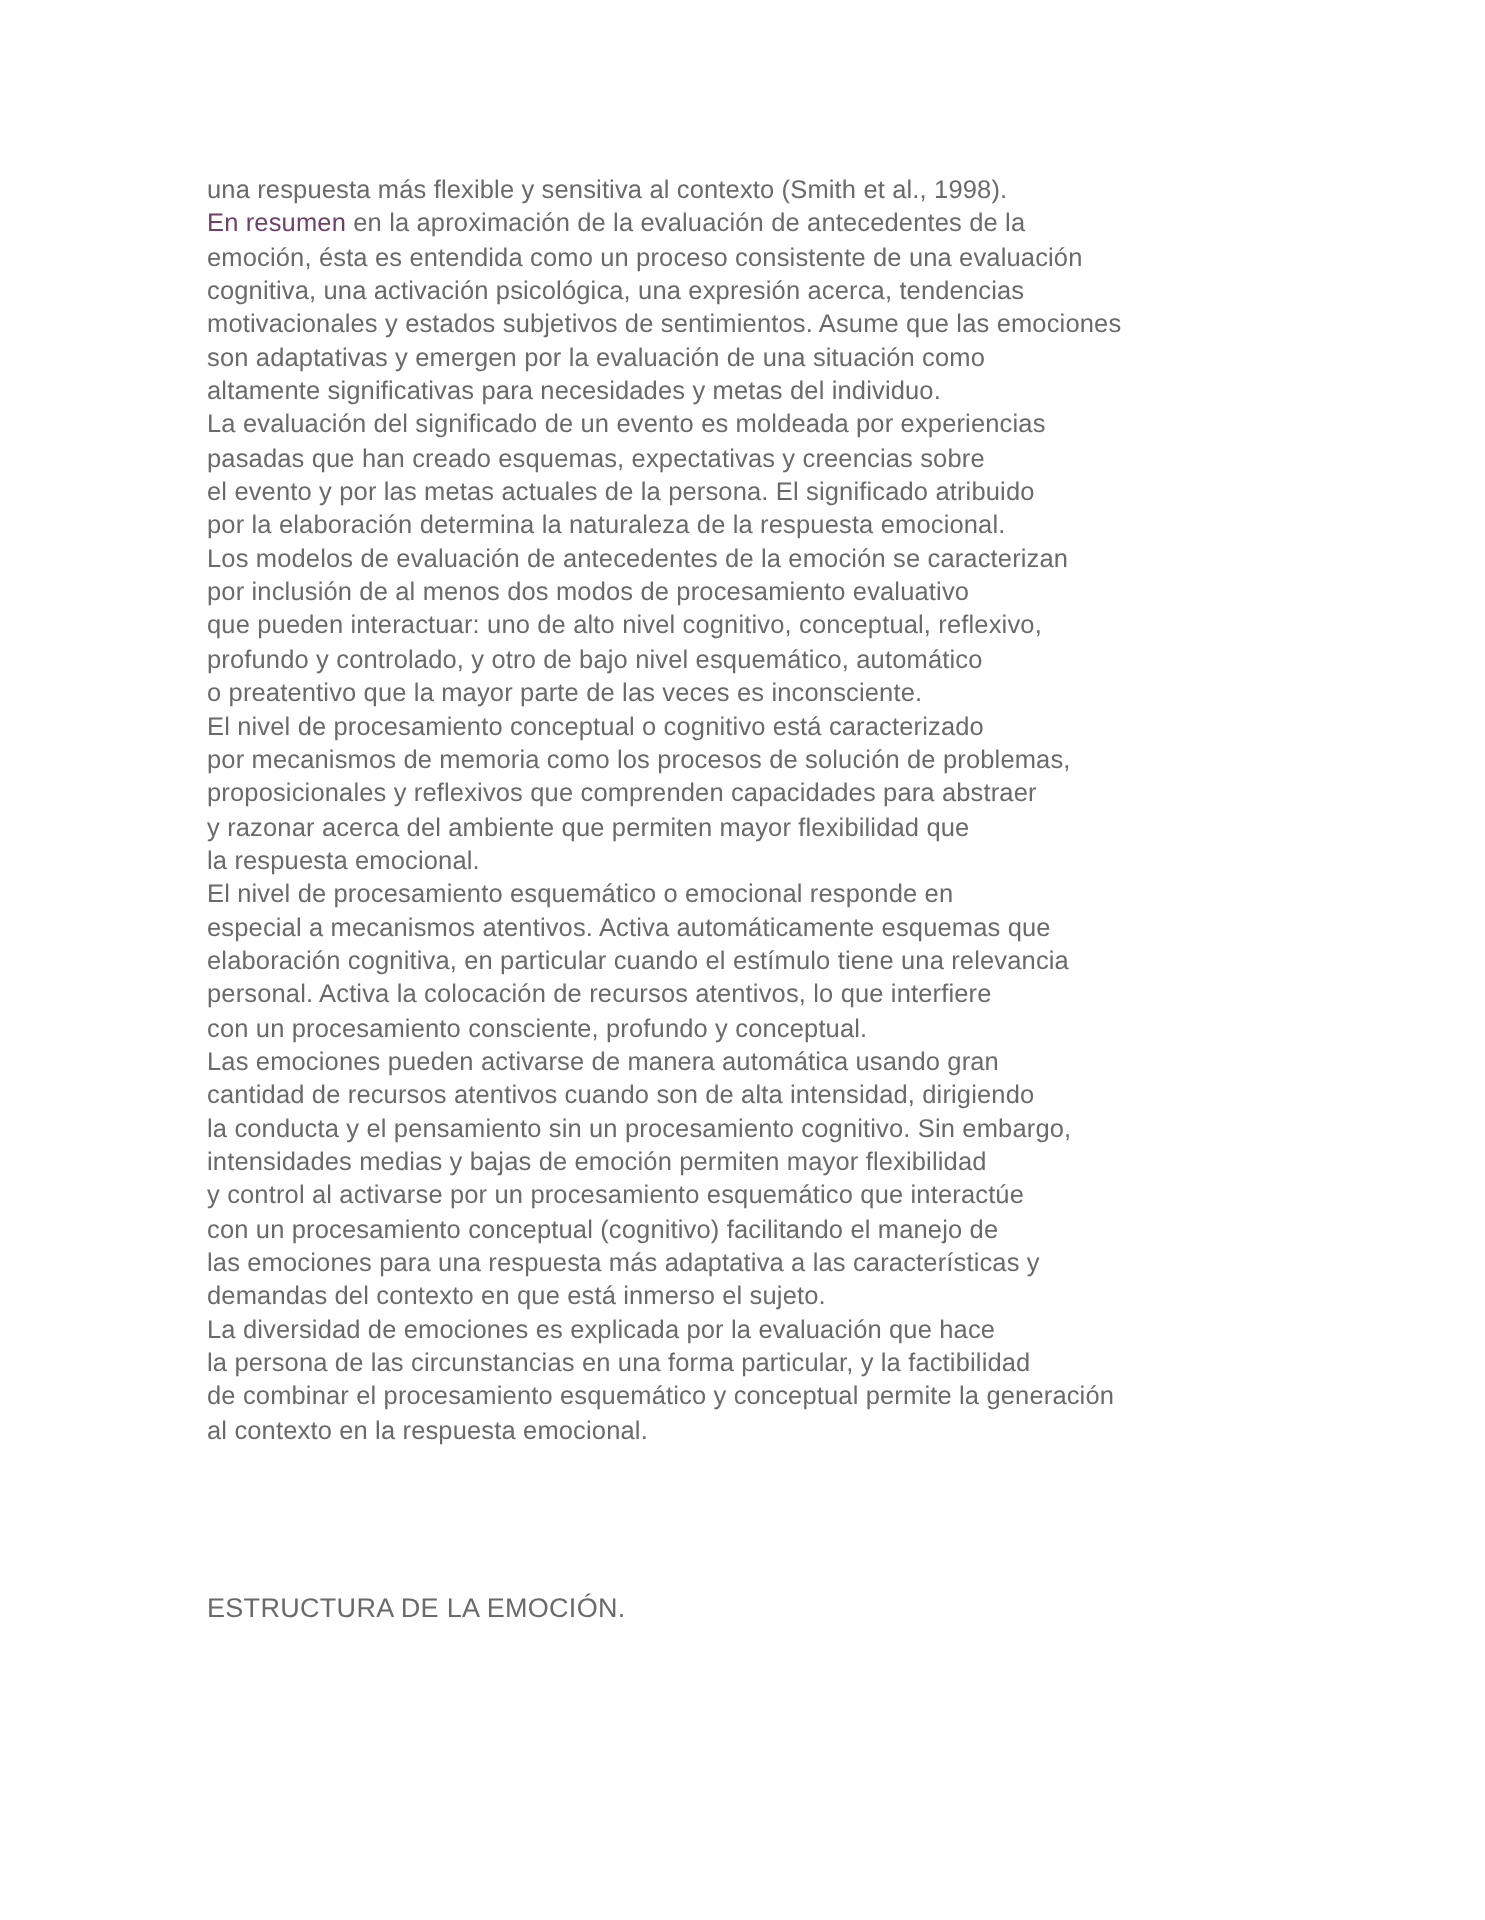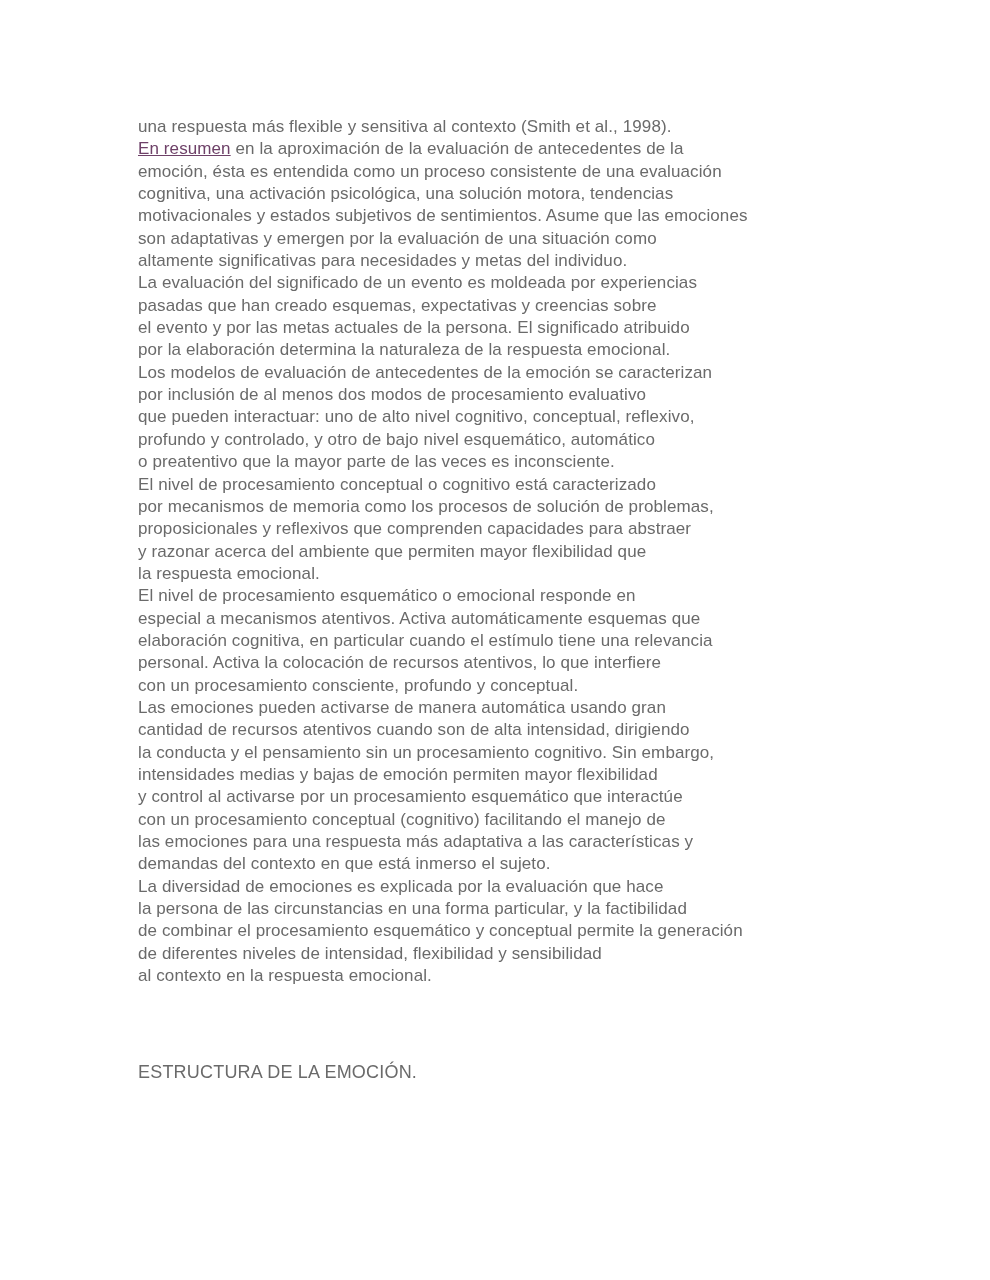--- a/index.html
+++ b/index.html
@@ -23,21 +23,20 @@
     line-height: 22.35px;
     color: var(--text-color, #6a6a6a);
     white-space: nowrap;
     letter-spacing: 0.1px;
   }
   .body-text .line {
     height: 22.35px;
   }
   .accent {
     color: var(--accent-color, #6e4168);
-    text-decoration: underline;
   }
   .section-heading {
     position: absolute;
     left: 138px;
     top: 1060px;
     margin: 0;
     font-size: 18px;
     line-height: 24px;
     font-weight: normal;
     color: var(--text-color, #6a6a6a);
@@ -46,21 +45,21 @@
   }
 </style>
 </head>
 <body>
 
 <div class="page">
   <div class="body-text" id="body-lines">
       <div class="line">una respuesta más flexible y sensitiva al contexto (Smith et al., 1998).</div>
       <div class="line"><span class="accent">En resumen</span><span> en la aproximación de la evaluación de antecedentes de la</span></div>
       <div class="line">emoción, ésta es entendida como un proceso consistente de una evaluación</div>
-      <div class="line">cognitiva, una activación psicológica, una solución motora, tendencias</div>
+      <div class="line">cognitiva, una activación psicológica, una expresión acerca, tendencias</div>
       <div class="line">motivacionales y estados subjetivos de sentimientos. Asume que las emociones</div>
       <div class="line">son adaptativas y emergen por la evaluación de una situación como</div>
       <div class="line">altamente significativas para necesidades y metas del individuo.</div>
       <div class="line">La evaluación del significado de un evento es moldeada por experiencias</div>
       <div class="line">pasadas que han creado esquemas, expectativas y creencias sobre</div>
       <div class="line">el evento y por las metas actuales de la persona. El significado atribuido</div>
       <div class="line">por la elaboración determina la naturaleza de la respuesta emocional.</div>
       <div class="line">Los modelos de evaluación de antecedentes de la emoción se caracterizan</div>
       <div class="line">por inclusión de al menos dos modos de procesamiento evaluativo</div>
       <div class="line">que pueden interactuar: uno de alto nivel cognitivo, conceptual, reflexivo,</div>
@@ -80,17 +79,16 @@
       <div class="line">cantidad de recursos atentivos cuando son de alta intensidad, dirigiendo</div>
       <div class="line">la conducta y el pensamiento sin un procesamiento cognitivo. Sin embargo,</div>
       <div class="line">intensidades medias y bajas de emoción permiten mayor flexibilidad</div>
       <div class="line">y control al activarse por un procesamiento esquemático que interactúe</div>
       <div class="line">con un procesamiento conceptual (cognitivo) facilitando el manejo de</div>
       <div class="line">las emociones para una respuesta más adaptativa a las características y</div>
       <div class="line">demandas del contexto en que está inmerso el sujeto.</div>
       <div class="line">La diversidad de emociones es explicada por la evaluación que hace</div>
       <div class="line">la persona de las circunstancias en una forma particular, y la factibilidad</div>
       <div class="line">de combinar el procesamiento esquemático y conceptual permite la generación</div>
-      <div class="line">de diferentes niveles de intensidad, flexibilidad y sensibilidad</div>
       <div class="line">al contexto en la respuesta emocional.</div>
     </div>
   <h2 class="section-heading">ESTRUCTURA DE LA EMOCIÓN.</h2>
 </div>
 
 </body></html>

